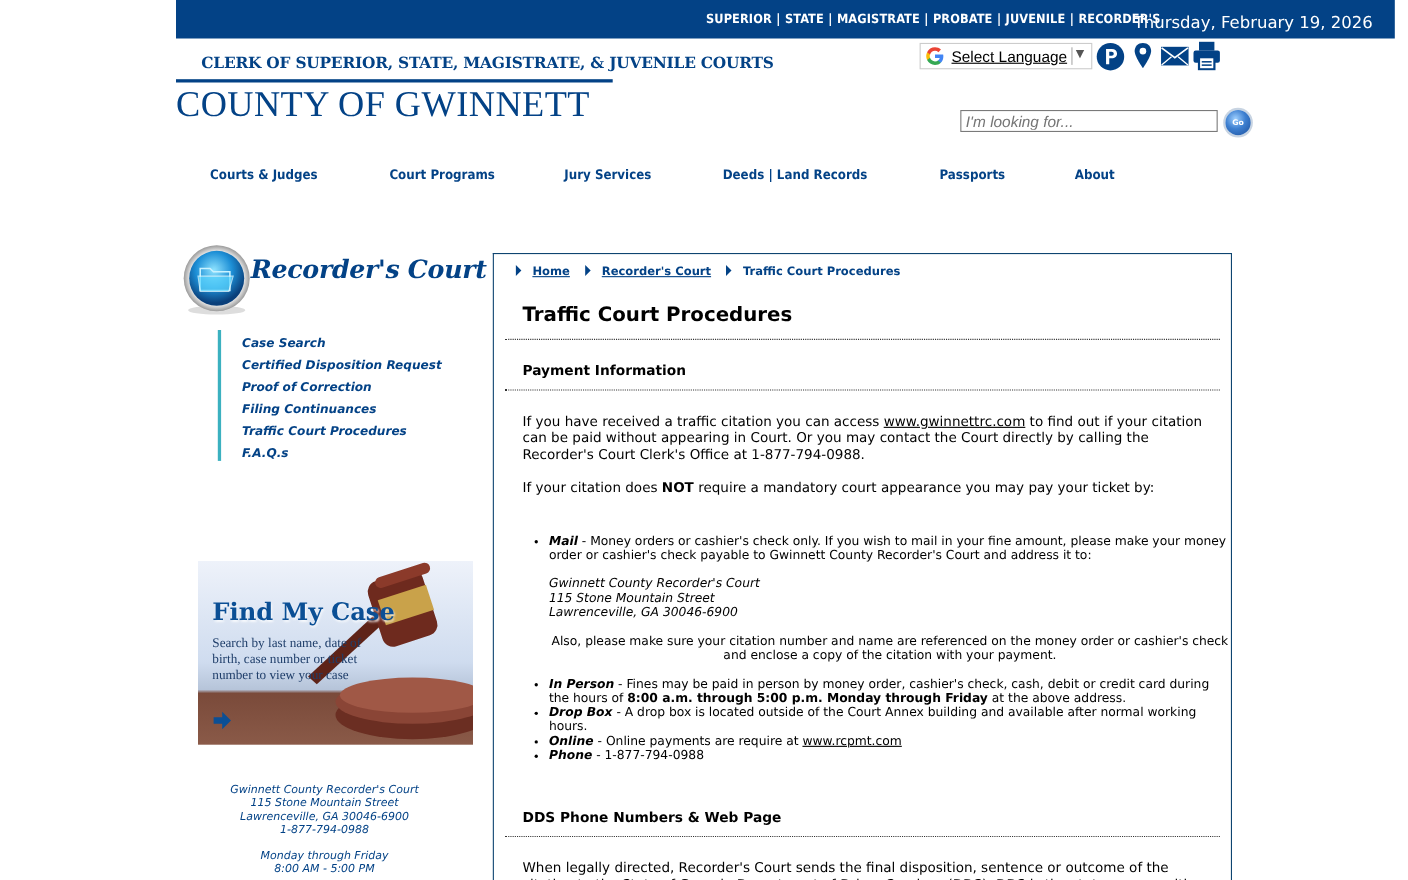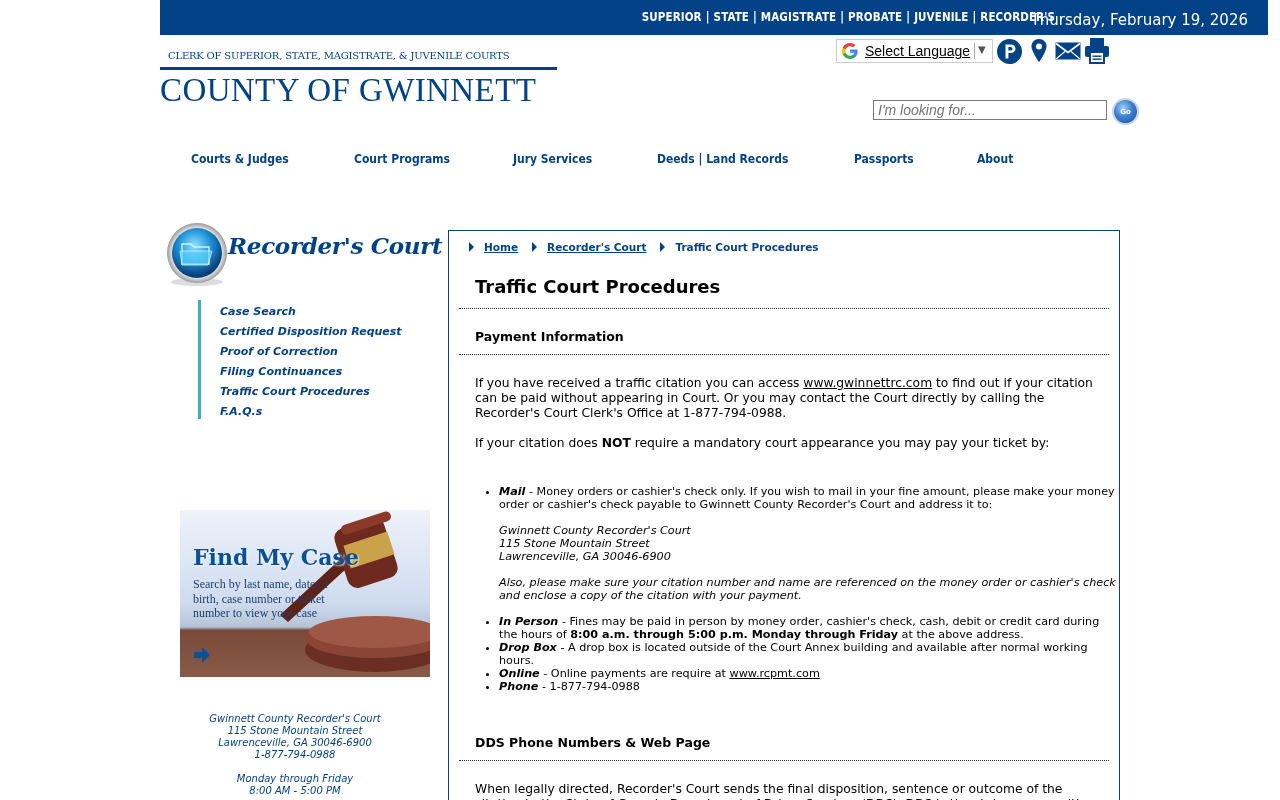--- a/index.html
+++ b/index.html
@@ -7,21 +7,21 @@
 
   
   .topbar { position: absolute; left: 160px; top: 0; width: 1108px; height: 35px; background: #034286; }
   .topbar .courts { position: absolute; right: 213px; top: 10px; font-family: "DejaVu Sans Condensed", "DejaVu Sans", sans-serif; font-weight: bold; font-size: 11.5px; color: #fff; letter-spacing: 0.1px; white-space: nowrap; }
   .topbar .courts a { color: #fff; text-decoration: none; }
   .topbar .courts .sep { margin: 0 4px; }
   .topbar .date { position: absolute; right: 20px; top: 11px; font-weight: normal; font-size: 15px; color: #fff; white-space: nowrap; }
 
   
   .logo { position: absolute; left: 160px; top: 50px; width: 397px; }
-  .logo .clerk { font-family: "DejaVu Serif", serif; font-weight: normal; font-size: 10px; color: #034286; margin-left: 8px; letter-spacing: -0.2px; white-space: nowrap; }
+  .logo .clerk { font-family: "DejaVu Serif", serif; font-weight: bold; font-size: 14px; color: #034286; margin-left: 23px; letter-spacing: -0.2px; white-space: nowrap; }
   .logo .rule { height: 3px; background: #034286; margin-top: 6px; width: 397px; }
   .logo .county { font-family: "Liberation Serif", serif; font-size: 33px; color: #034286; margin-top: 3px; line-height: 34px; letter-spacing: 0.4px; white-space: nowrap; }
 
   
   .lang { position: absolute; left: 836px; top: 39px; width: 155px; height: 22px; border: 1px solid #ccc; background: #fff; }
   .lang .g { position: absolute; left: 3px; top: 1px; width: 20px; height: 20px; }
   .lang .label { position: absolute; left: 28px; top: 3px; font-family: "Liberation Sans", sans-serif; font-size: 14px; color: #000; text-decoration: underline; }
   .lang .divider { position: absolute; left: 137px; top: 3px; width: 1px; height: 16px; background: #aaa; }
   .lang .arrow { position: absolute; left: 141px; top: 4px; font-size: 10px; color: #555; }
   .hdr-icon { position: absolute; top: 38px; }
@@ -58,21 +58,21 @@
   .crumbs a { color: #034286; text-decoration: underline; margin-right: 14px; }
   .page-title { position: absolute; left: 26px; top: 45px; font-weight: bold; font-size: 18px; color: #000; white-space: nowrap; }
   .dots { position: absolute; left: 10px; width: 650px; border-top: 1px dotted #333; height: 0; }
   .section-head { position: absolute; left: 26px; font-weight: bold; font-size: 12.5px; color: #000; white-space: nowrap; }
   .para { position: absolute; left: 26px; width: 620px; font-size: 12.3px; line-height: 15px; color: #000; }
   .para a { color: #000; text-decoration: underline; }
   .list { position: absolute; left: 34px; top: 254px; width: 620px; margin: 0; padding: 0 0 0 16px; font-size: 11.2px; line-height: 13px; color: #000; }
   .list li { margin-bottom: 0; }
   .list li b i, .list .term { font-weight: bold; font-style: italic; }
   .list .addr-block { font-style: italic; margin: 13px 0 13px 0; }
-  .list .also { font-style: italic; margin-bottom: 13px; }
+  .list .also { margin-bottom: 13px; text-align: center; }
   .list a { color: #000; text-decoration: underline; }
 </style>
 </head>
 <body>
 
 <div class="topbar">
   <div class="courts">
     <a href="#">SUPERIOR</a><span class="sep">|</span><a href="#">STATE</a><span class="sep">|</span><a href="#">MAGISTRATE</a><span class="sep">|</span><a href="#">PROBATE</a><span class="sep">|</span><a href="#">JUVENILE</a><span class="sep">|</span><a href="#">RECORDER'S</a>
   </div>
   <div class="date">Thursday, February 19, 2026</div>

